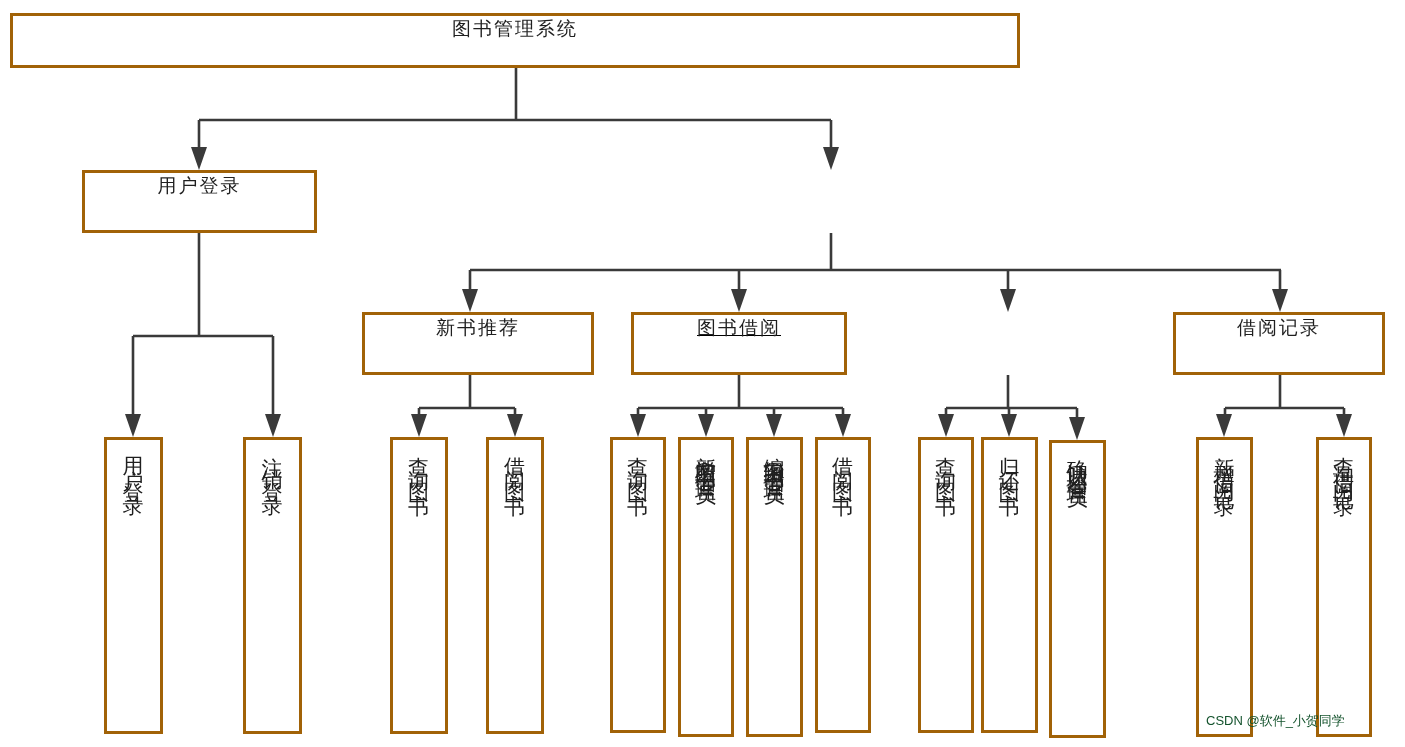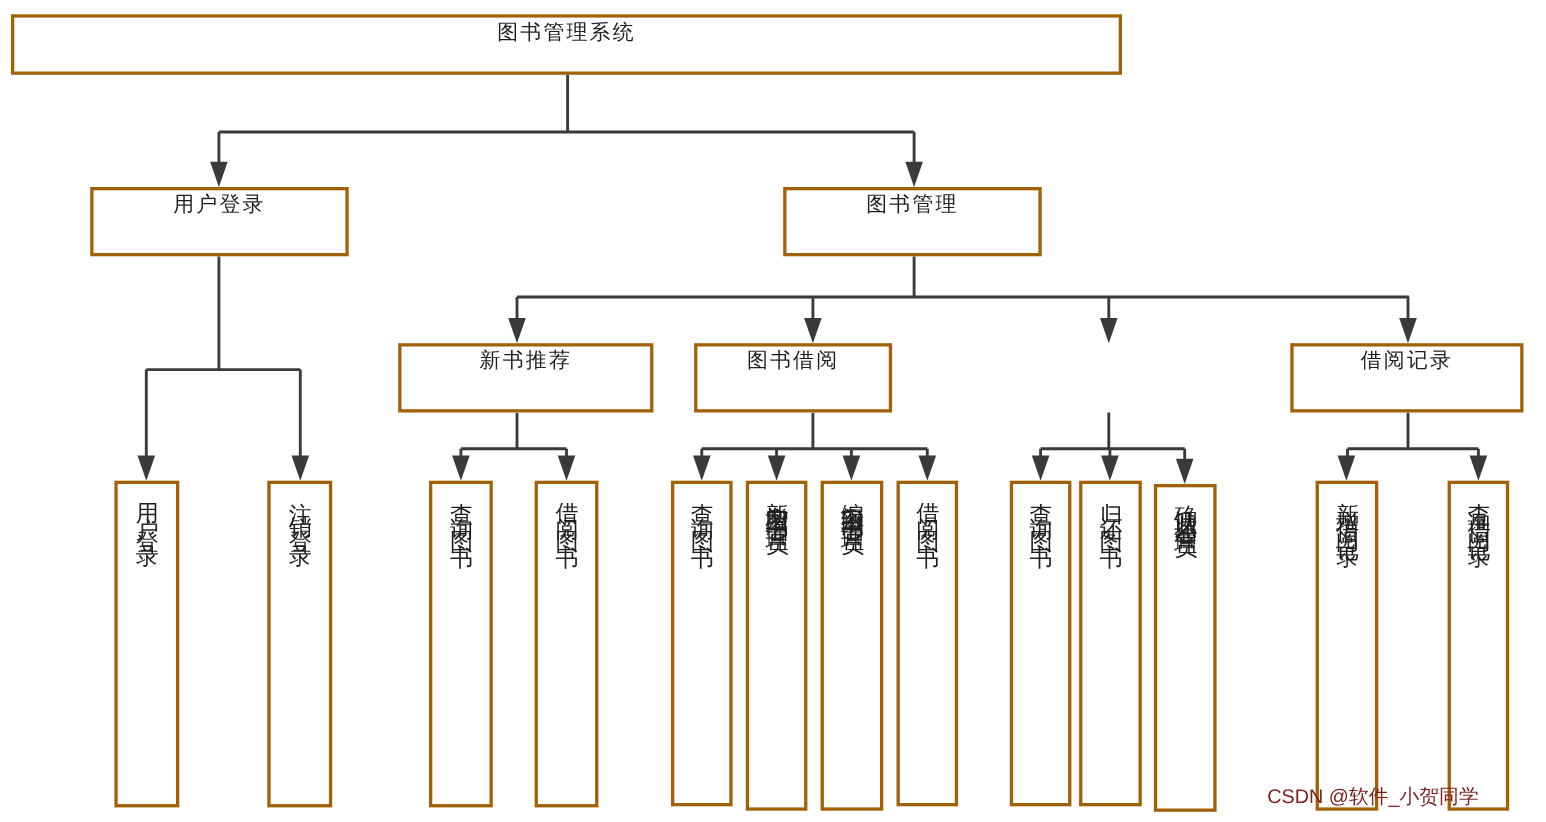--- a/index.html
+++ b/index.html
@@ -39,24 +39,24 @@
     font-size: 21px;
     color: #1f1f1f;
     line-height: 1;
     white-space: nowrap;
   }
   .sp-l { letter-spacing: 13px; }
   .sp-m { letter-spacing: 8px; }
   .sp-s { letter-spacing: 4px; }
   .watermark {
     position: absolute;
-    left: 1152px;
+    left: 1206px;
     top: 712px;
-    font-size: 18px;
-    color: #7f1d1d;
+    font-size: 13px;
+    color: #14532d;
     z-index: 3;
     white-space: nowrap;
   }
 </style>
 </head>
 <body>
 
 <div class="canvas">
 
   <svg class="wires" viewBox="0 0 1405 747" xmlns="http://www.w3.org/2000/svg">
@@ -99,28 +99,25 @@
     </g>
   </svg>
 
   <div class="box" style="left:10px; top:13px; width:1010px; height:55px;">
     <span class="hlabel">图书管理系统</span>
   </div>
 
   <div class="box" style="left:82px; top:170px; width:235px; height:63px;">
     <span class="hlabel">用户登录</span>
   </div>
-  <div class="box" style="left:712px; top:170px; width:235px; height:63px;">
-    <span class="hlabel">图书管理</span>
-  </div>
 
   <div class="box" style="left:362px; top:312px; width:232px; height:63px;">
     <span class="hlabel">新书推荐</span>
   </div>
-  <div class="box" style="left:631px; top:312px; width:180px; height:63px;">
+  <div class="box" style="left:631px; top:312px; width:216px; height:63px;text-decoration:underline;">
     <span class="hlabel">图书借阅</span>
   </div>
   <div class="box" style="left:1173px; top:312px; width:212px; height:63px;">
     <span class="hlabel">借阅记录</span>
   </div>
 
   <div class="box" style="left:104px; top:437px; width:59px; height:297px;">
     <span class="vtext sp-l">用户登录</span>
   </div>
   <div class="box" style="left:243px; top:437px; width:59px; height:297px;">

